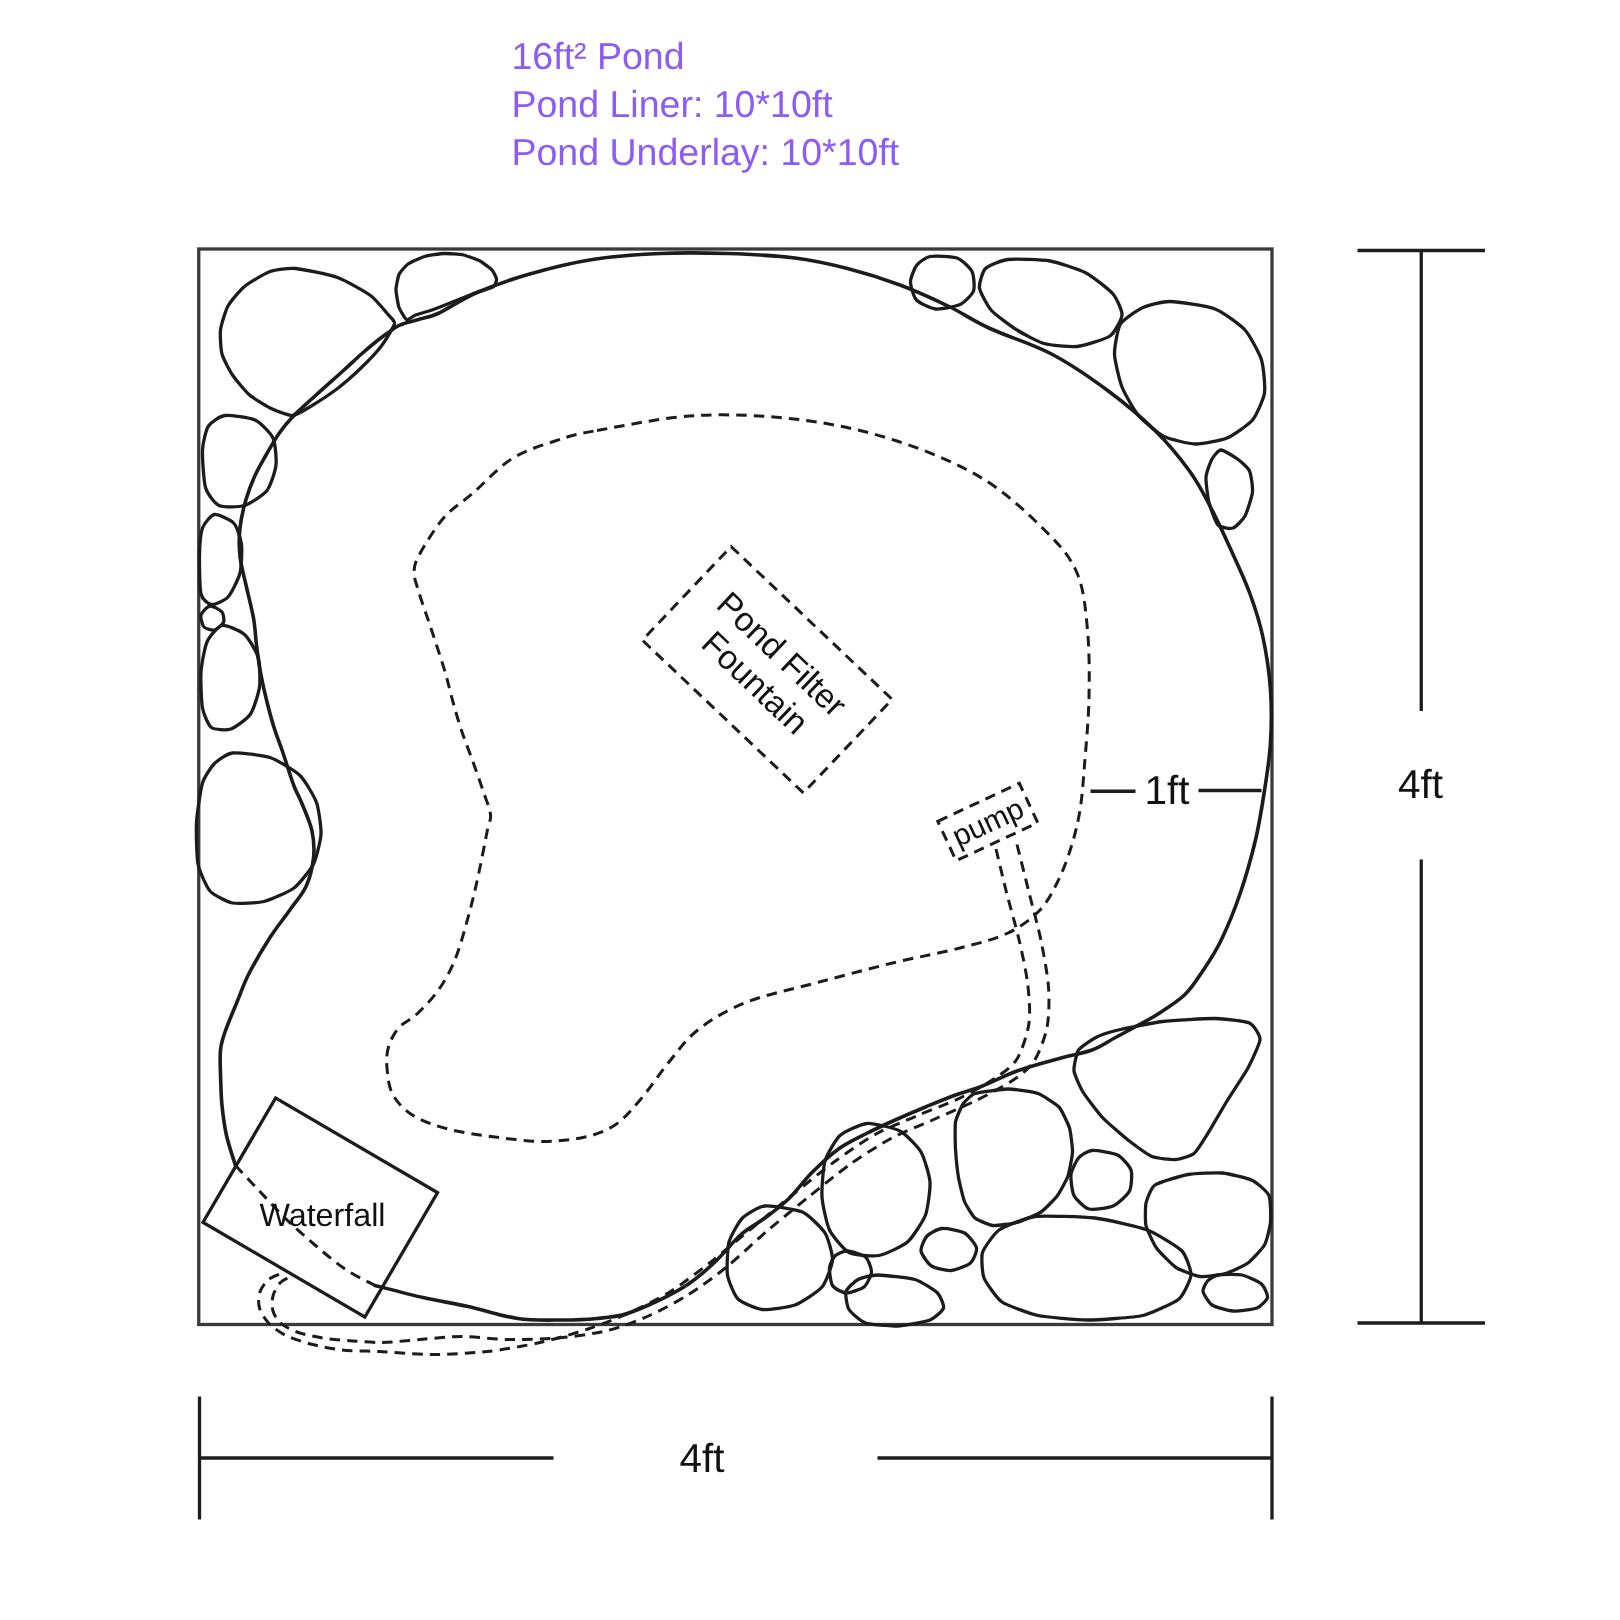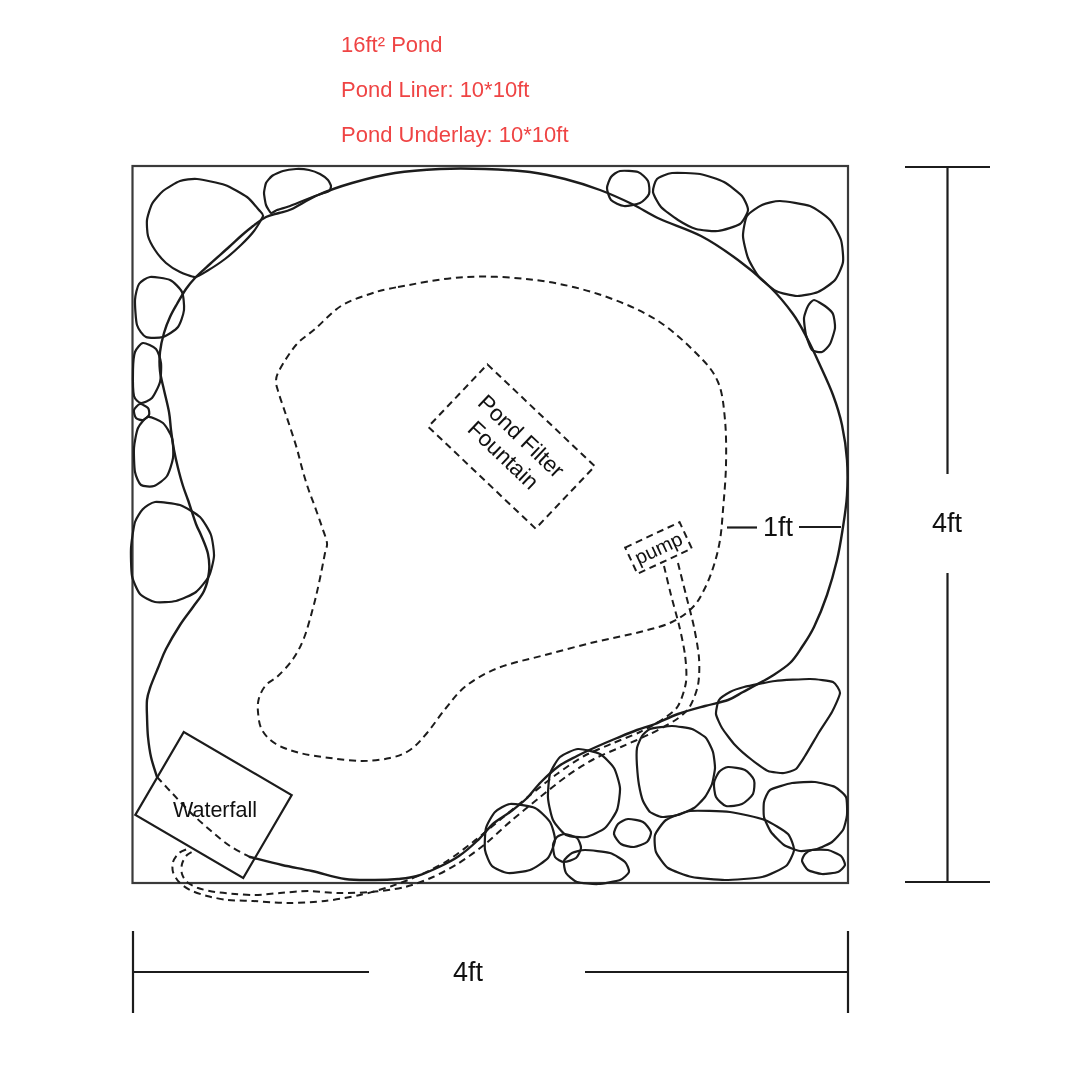--- a/index.html
+++ b/index.html
@@ -1,19 +1,19 @@
 <!DOCTYPE html>
 <html><head>
 <meta charset="utf-8">
 <style>
 html,body{margin:0;padding:0;background:#fff;width:1080px;height:1080px;overflow:hidden}
 svg text{font-family:"Liberation Sans",sans-serif}
 svg{transform:translateZ(0);opacity:0.999}
 .title{transform:translateZ(0)}
-.title{position:absolute;left:341px;top:22px;font-family:"Liberation Sans",sans-serif;font-size:22px;color:#ef4444;line-height:45px;white-space:pre}
+.title{position:absolute;left:341px;top:22px;font-family:"Liberation Sans",sans-serif;font-size:25px;color:#8b5cf6;line-height:32px;white-space:pre}
 </style>
 </head>
 <body>
 <svg width="1080" height="1080" viewBox="0 0 1080 1080" style="position:absolute;left:0;top:0">
 <rect x="0" y="0" width="1080" height="1080" fill="#ffffff"></rect>
 <rect x="132.5" y="166" width="715.5" height="717" fill="none" stroke="#3a3a3a" stroke-width="2.2"></rect>
 
 <path d="M 250.0 857.0 C 255.3 858.3 271.7 862.7 282.0 865.0 C 292.3 867.3 301.5 868.7 312.0 871.0 C 322.5 873.3 334.5 877.5 345.0 879.0 C 355.5 880.5 366.2 880.0 375.0 880.0 C 383.8 880.0 391.0 879.7 398.0 879.0 C 405.0 878.3 410.2 878.0 417.0 876.0 C 423.8 874.0 432.0 870.3 439.0 867.0 C 446.0 863.7 452.7 860.3 459.0 856.0 C 465.3 851.7 471.2 846.5 477.0 841.0 C 482.8 835.5 488.5 827.8 494.0 823.0 C 499.5 818.2 504.7 816.0 510.0 812.0 C 515.3 808.0 520.8 804.0 526.0 799.0 C 531.2 794.0 535.5 787.5 541.0 782.0 C 546.5 776.5 553.0 770.3 559.0 766.0 C 565.0 761.7 570.8 759.2 577.0 756.0 C 583.2 752.8 589.3 750.0 596.0 747.0 C 602.7 744.0 610.2 740.8 617.0 738.0 C 623.8 735.2 630.7 732.3 637.0 730.0 C 643.3 727.7 648.2 726.7 655.0 724.0 C 661.8 721.3 669.7 717.0 678.0 714.0 C 686.3 711.0 696.7 708.3 705.0 706.0 C 713.3 703.7 721.7 702.3 728.0 700.0 C 734.3 697.7 738.3 694.5 743.0 692.0 C 747.7 689.5 751.2 687.7 756.0 685.0 C 760.8 682.3 766.3 679.7 772.0 676.0 C 777.7 672.3 785.0 667.8 790.0 663.0 C 795.0 658.2 798.0 653.0 802.0 647.0 C 806.0 641.0 809.8 635.7 814.0 627.0 C 818.2 618.3 823.2 606.2 827.0 595.0 C 830.8 583.8 834.3 571.3 837.0 560.0 C 839.7 548.7 841.3 537.8 843.0 527.0 C 844.7 516.2 846.3 506.2 847.0 495.0 C 847.7 483.8 847.8 471.7 847.0 460.0 C 846.2 448.3 844.3 435.8 842.0 425.0 C 839.7 414.2 836.8 405.3 833.0 395.0 C 829.2 384.7 823.3 372.5 819.0 363.0 C 814.7 353.5 811.3 346.2 807.0 338.0 C 802.7 329.8 799.2 322.5 793.0 314.0 C 786.8 305.5 779.2 296.0 770.0 287.0 C 760.8 278.0 749.5 268.5 738.0 260.0 C 726.5 251.5 714.0 242.8 701.0 236.0 C 688.0 229.2 671.5 224.3 660.0 219.0 C 648.5 213.7 642.0 208.8 632.0 204.0 C 622.0 199.2 611.2 194.2 600.0 190.0 C 588.8 185.8 576.7 182.0 565.0 179.0 C 553.3 176.0 543.3 173.7 530.0 172.0 C 516.7 170.3 500.0 169.5 485.0 169.0 C 470.0 168.5 455.0 168.3 440.0 169.0 C 425.0 169.7 409.7 170.7 395.0 173.0 C 380.3 175.3 364.8 179.3 352.0 183.0 C 339.2 186.7 328.0 190.7 318.0 195.0 C 308.0 199.3 298.5 206.0 292.0 209.0 C 285.5 212.0 283.3 211.7 279.0 213.0 C 274.7 214.3 270.3 214.8 266.0 217.0 C 261.7 219.2 257.2 222.8 253.0 226.0 C 248.8 229.2 245.0 232.5 241.0 236.0 C 237.0 239.5 234.2 242.3 229.0 247.0 C 223.8 251.7 215.7 258.8 210.0 264.0 C 204.3 269.2 199.0 273.8 195.0 278.0 C 191.0 282.2 189.0 284.7 186.0 289.0 C 183.0 293.3 179.7 299.3 177.0 304.0 C 174.3 308.7 172.2 312.2 170.0 317.0 C 167.8 321.8 165.7 327.2 164.0 333.0 C 162.3 338.8 160.7 345.7 160.0 352.0 C 159.3 358.3 159.3 364.7 160.0 371.0 C 160.7 377.3 162.5 383.2 164.0 390.0 C 165.5 396.8 167.8 405.3 169.0 412.0 C 170.2 418.7 170.2 423.7 171.0 430.0 C 171.8 436.3 172.8 443.7 174.0 450.0 C 175.2 456.3 176.5 462.0 178.0 468.0 C 179.5 474.0 181.3 480.7 183.0 486.0 C 184.7 491.3 185.8 493.7 188.0 500.0 C 190.2 506.3 193.8 518.2 196.0 524.0 C 198.2 529.8 199.0 530.0 201.0 535.0 C 203.0 540.0 206.7 547.8 208.0 554.0 C 209.3 560.2 209.7 565.8 209.0 572.0 C 208.3 578.2 206.7 585.2 204.0 591.0 C 201.3 596.8 197.0 601.3 193.0 607.0 C 189.0 612.7 184.5 618.0 180.0 625.0 C 175.5 632.0 169.7 641.8 166.0 649.0 C 162.3 656.2 160.7 661.5 158.0 668.0 C 155.3 674.5 151.8 682.7 150.0 688.0 C 148.2 693.3 147.5 695.3 147.0 700.0 C 146.5 704.7 146.8 709.8 147.0 716.0 C 147.2 722.2 147.3 730.2 148.0 737.0 C 148.7 743.8 149.5 750.3 151.0 757.0 C 152.5 763.7 156.0 773.7 157.0 777.0 " fill="none" stroke="#1c1c1c" stroke-width="2.4" stroke-linecap="round"></path>
 
 <path d="M 157.0 777.0 C 159.5 779.7 166.5 787.2 172.0 793.0 C 177.5 798.8 183.7 805.8 190.0 812.0 C 196.3 818.2 203.3 824.3 210.0 830.0 C 216.7 835.7 223.3 841.5 230.0 846.0 C 236.7 850.5 246.7 855.2 250.0 857.0 " fill="none" stroke="#1c1c1c" stroke-width="2" stroke-dasharray="7 4.7"></path>

